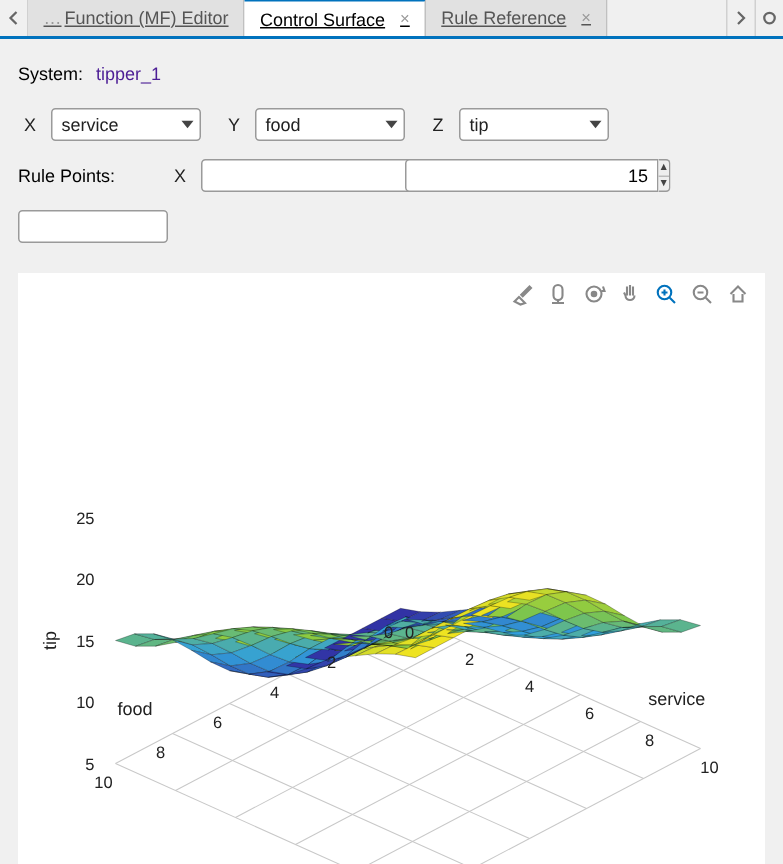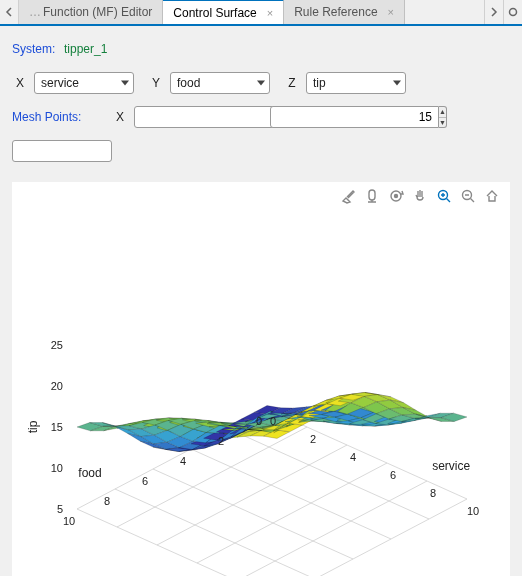--- a/index.html
+++ b/index.html
@@ -37,20 +37,21 @@
   .tab {
     display: flex;
     align-items: center;
     padding: 0 10px 0 10px;
     gap: 6px;
     background: #e1e1e1;
     color: #555;
     border-right: 1px solid #c0c0c0;
     white-space: nowrap;
     cursor: pointer;
+    text-decoration: underline;
   }
   .tab.truncated::before { content:'…'; margin-right:-4px; color:#999;}
   .tab.active {
     background: #fff;
     color: #000;
     border-top: 2px solid #0072bd;
     margin-top: -1px;
   }
   .tab .close {
     color: #999;
@@ -65,23 +66,23 @@
   
   .form {
     padding: 8px 12px 6px 12px;
   }
   .row {
     display: flex;
     align-items: center;
     height: 30px;
     margin-bottom: 4px;
   }
-  .lbl { color:#1d4ed8; }
+  .lbl { color:#000000; }
   .lbl.sys { width:52px;}
-  .sysname { color:#15803d;}
+  .sysname { color:#4c1d95;}
   .lbl.axes { width:100px;}
   .ax { width:16px; text-align:center; margin-right:6px;}
   .select {
     position: relative;
     width: 100px;
     height: 22px;
     background: #fff;
     border: 1px solid #9a9a9a;
     border-radius: 3px;
     display: flex;
@@ -214,21 +215,21 @@
       <span class="caret"></span>
     </div>
     <span class="ax">Z</span>
     <div class="select" style="margin-right:0;">
       <span>tip</span>
       <span class="caret"></span>
     </div>
   </div>
 
   <div class="row">
-    <span class="lbl axes">Mesh Points:</span>
+    <span class="lbl axes">Rule Points:</span>
     <span class="ax">X</span>
     <div class="spin">
       <input value="15" style="">
       <div class="btns">
         <div>▲</div>
         <div>▼</div>
       </div>
     </div>
     <span class="ax">Y</span>
     <div class="spin">

